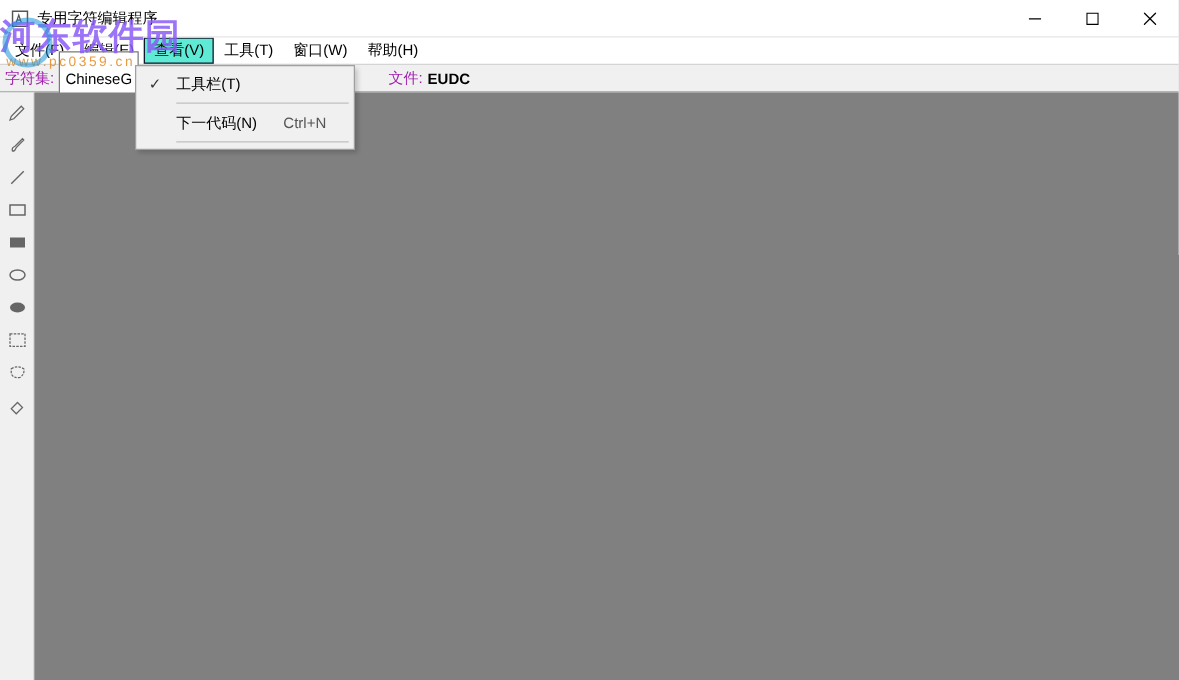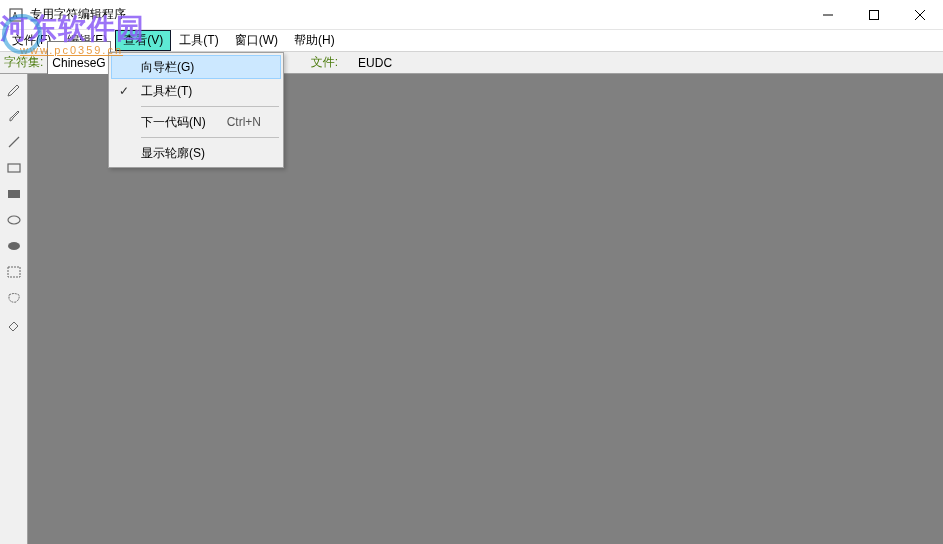--- a/index.html
+++ b/index.html
@@ -9,39 +9,39 @@
 .titlebar .app-icon { width: 16px; height: 16px; margin-right: 6px; display: inline-flex; align-items: center; justify-content: center; }
 .titlebar .title { color: #000; }
 .window-controls { position: absolute; right: 0; top: 0; display: flex; height: 30px; }
 .window-controls div { width: 46px; display: flex; align-items: center; justify-content: center; cursor: pointer; }
 
 .menubar { height: 22px; background: #fff; display: flex; align-items: center; padding: 0 4px; border-bottom: 1px solid #d4d4d4; text-align: right; }
 .menubar .menu-item { padding: 2px 8px; cursor: pointer; }
 .menubar .menu-item.active { background: #5eead4; border: 1px solid #0f172a; padding: 1px 7px; }
 
 .info-bar { height: 22px; background: #f0f0f0; border-bottom: 1px solid #a0a0a0; display: flex; align-items: center; padding: 0 4px; }
-.info-bar .label { color: #4d7c0f; }
+.info-bar .label { color: #a21caf; }
 .info-bar .value { background: #fff; border: 1px solid #7a7a7a; padding: 14px 4px; margin-left: 4px; min-width: 60px; display: inline-block; }
 .info-bar .spacer { width: 200px; }
 
 .content { display: flex; height: calc(100% - 74px); }
 .toolbox { width: 28px; background: #f0f0f0; border-right: 1px solid #a0a0a0; display: flex; flex-direction: column; align-items: center; padding-top: 6px; gap: 6px; }
 .toolbox .tool { width: 20px; height: 20px; display: flex; align-items: center; justify-content: center; cursor: pointer; color: #555; }
 .canvas { flex: 1; background: #808080; }
 
 .dropdown { position: absolute; top: 52px; left: 108px; width: 176px; background: #f0f0f0; border: 1px solid #a0a0a0; box-shadow: 2px 2px 4px rgba(0,0,0,0.2); padding: 2px; z-index: 100; }
 .dropdown .dd-item { height: 24px; display: flex; align-items: center; padding: 0 20px 0 30px; cursor: pointer; position: relative; }
 .dropdown .dd-item.highlight { background: #cce8ff; border: 1px solid #99d1ff; padding: 0 19px 0 29px; }
 .dropdown .dd-item .check { position: absolute; left: 8px; color: #333; }
 .dropdown .dd-item .shortcut { margin-left: auto; color: #555; }
 .dropdown .dd-sep { height: 1px; background: #c0c0c0; margin: 3px 2px 3px 30px; }
 
 .watermark { position: absolute; top: 10px; left: 0; pointer-events: none; z-index: 200; opacity: 0.85; }
 .watermark .logo-text { font-size: 28px; font-weight: bold; color: #8b5cf6; letter-spacing: 1px; }
-.watermark .sub { font-size: 11px; color: #e58a1f; letter-spacing: 2px; margin-left: 20px; margin-top: -4px; text-decoration: underline; }
+.watermark .sub { font-size: 11px; color: #e58a1f; letter-spacing: 2px; margin-left: 5px; margin-top: -4px; }
 .watermark .circle { position: absolute; left: 2px; top: 4px; width: 40px; height: 40px; border: 4px solid #0b8bd4; border-radius: 50%; opacity: 0.6; }
 
 svg { display: block; }
 </style>
 </head>
 <body>
 
 <div class="watermark">
   <div class="circle"></div>
   <div class="logo-text">河东软件园</div>
@@ -83,21 +83,21 @@
   <div class="menu-item">工具(T)</div>
   <div class="menu-item">窗口(W)</div>
   <div class="menu-item">帮助(H)</div>
 </div>
 
 <div class="info-bar">
   <span class="label">字符集:</span>
   <span class="value">ChineseG</span>
   <span class="spacer"></span>
   <span class="label">文件:</span>
-  <span style="margin-left:20px;">EUDC</span>
+  <span style="margin-left:4px;font-weight:bold;">EUDC</span>
 </div>
 
 <div class="content">
   <div class="toolbox">
     <div class="tool">
         <svg width="16" height="16" viewBox="0 0 16 16">
           <path d="M2 14 L3 11 L11 3 L13 5 L5 13 Z" fill="none" stroke="#666" stroke-width="1"></path>
         </svg>
       </div>
     <div class="tool">
@@ -143,29 +143,23 @@
     <div class="tool">
         <svg width="16" height="16" viewBox="0 0 16 16">
           <path d="M3 11 L8 6 L12 10 L7 15 Z" fill="none" stroke="#666" stroke-width="1"></path>
         </svg>
       </div>
   </div>
   <div class="canvas"></div>
 </div>
 
 <div class="dropdown">
-  <div class="dd-item highlight">
-    <span>向导栏(G)</span>
-  </div>
   <div class="dd-item">
     <span class="check">✓</span>
     <span>工具栏(T)</span>
   </div>
   <div class="dd-sep"></div>
   <div class="dd-item">
     <span>下一代码(N)</span>
     <span class="shortcut">Ctrl+N</span>
   </div>
   <div class="dd-sep"></div>
-  <div class="dd-item">
-    <span>显示轮廓(S)</span>
-  </div>
 </div>
 
 </body></html>

